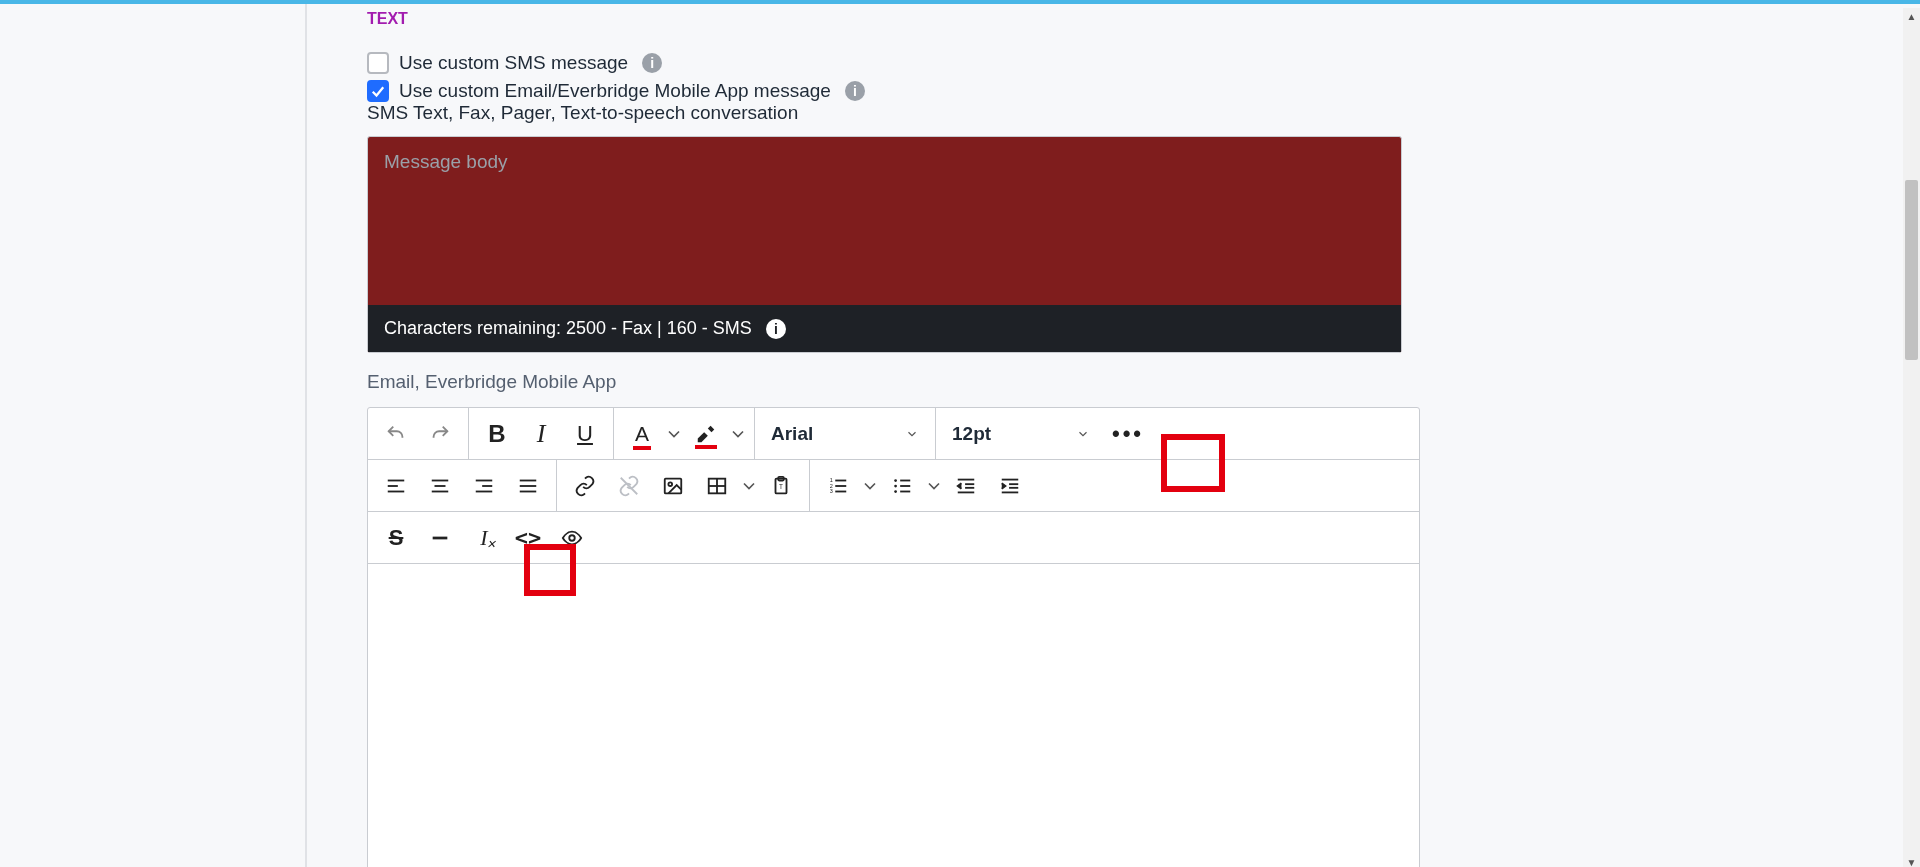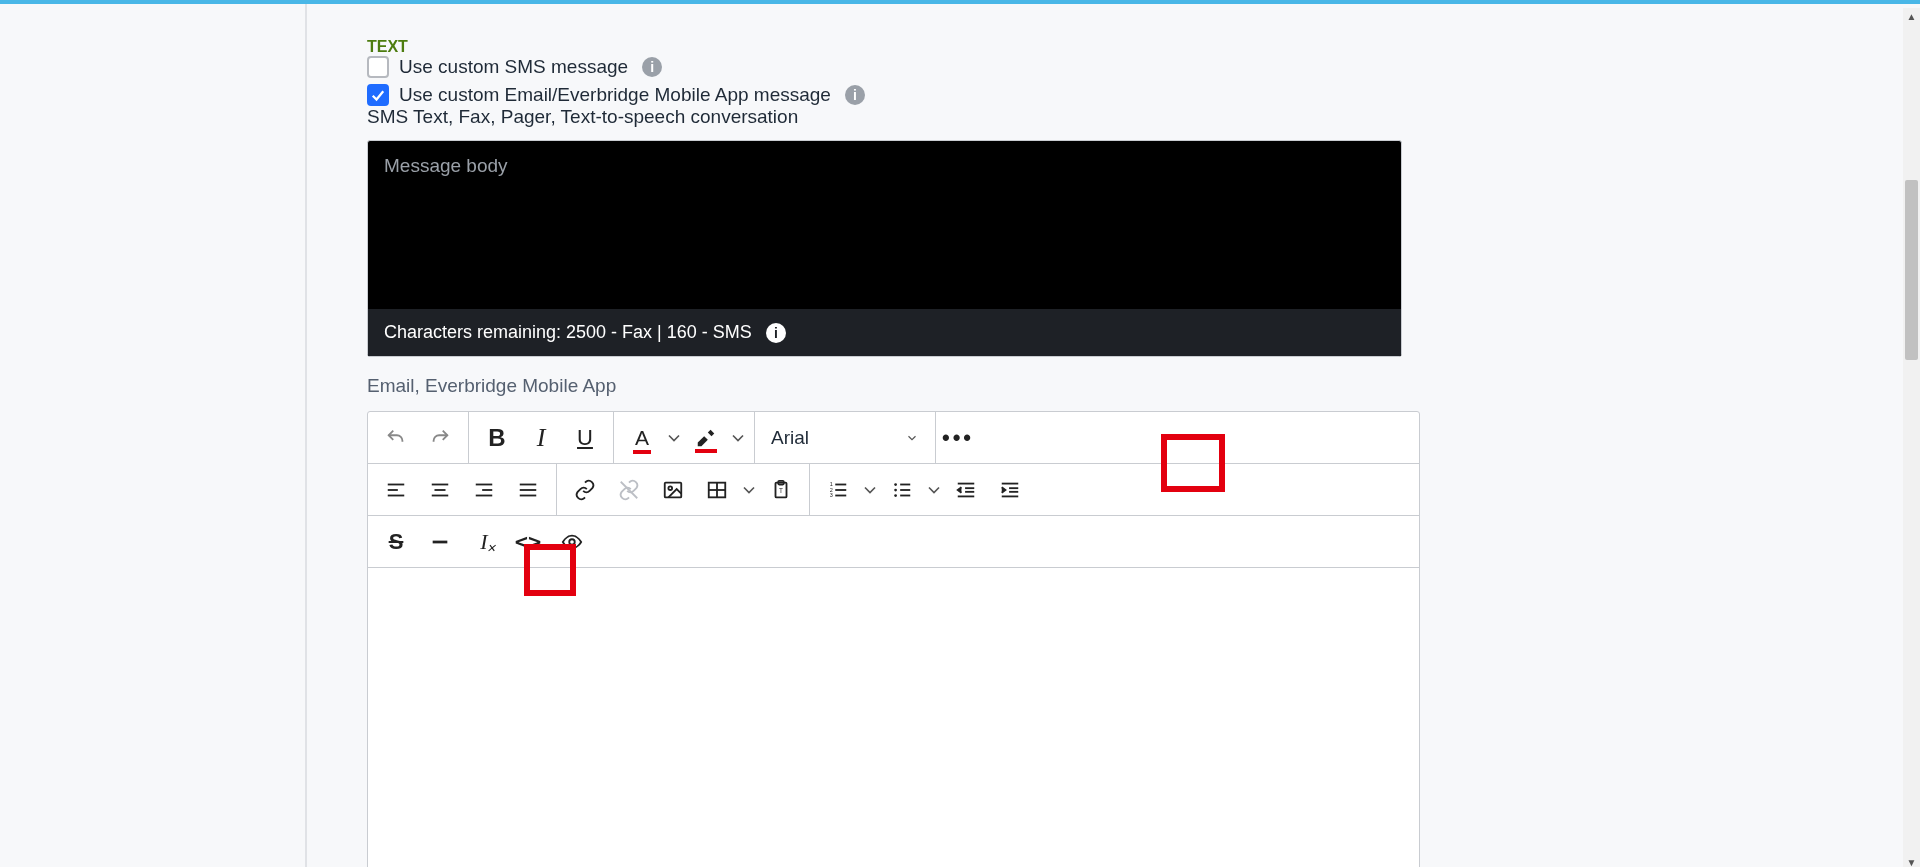--- a/index.html
+++ b/index.html
@@ -10,46 +10,46 @@
   .page-scroll { position:absolute; right:0; top:4px; width:17px; height:calc(867px - 4px); background:#f1f1f1; }
   .page-scroll .up,.page-scroll .dn{position:absolute;left:0;width:17px;height:17px;display:flex;align-items:center;justify-content:center;font-size:10px;color:#555;}
   .page-scroll .up{top:0;} .page-scroll .dn{bottom:0;}
   .page-scroll .thumb{position:absolute;left:2px;top:172px;width:13px;height:180px;background:#c1c1c1;border-radius:2px;}
 
   
   .panel-wrap{position:absolute; left:305px; top:0; width:1115px; height:867px; border-left:2px solid #e0e2e6; background:#ffffff00;}
   .panel-inner{position:absolute; left:60px; top:0; width:1055px;}
 
   
-  .sec-title{font-size:16px; font-weight:700; color:#4d7c0f; padding-top:34px;}
-  .check-row{display:flex; align-items:center; gap:10px; font-size:19px; color:#1f2a37;}
+  .sec-title{font-size:16px; font-weight:700; color:#a21caf; padding-top:6px;}
+  .check-row{display:flex; align-items:center; gap:10px; margin-top:24px; font-size:19px; color:#1f2a37;}
   .check-row + .check-row{margin-top:6px;}
   .cbox{width:22px;height:22px;border:2px solid #b6b9bf;border-radius:4px;display:flex;align-items:center;justify-content:center;background:#fff;}
   .cbox.on{background:#1f6cff;border-color:#1f6cff;color:#fff;}
   .cbox.on svg{display:block;} .cbox svg{display:none;}
   .info-badge{width:20px;height:20px;border-radius:50%;background:#9aa0a8;color:#fff;display:inline-flex;align-items:center;justify-content:center;font-weight:700;font-size:14px;margin-left:4px;}
 
   .field-label{font-size:19px;color:#1f2a37;}
 
-  .sms-box{margin-top:12px;width:1035px;border:1px solid #c9ccd1;border-radius:3px;background:#000000;}
+  .sms-box{margin-top:12px;width:1035px;border:1px solid #c9ccd1;border-radius:3px;background:#7f1d1d;}
   .sms-body{height:168px;padding:14px 16px;font-size:19px;color:#9aa0a8;}
   .sms-foot{background:#1e2126;color:#fff;font-size:18px;padding:13px 16px;display:flex;align-items:center;gap:10px;}
   .sms-foot .info-badge{background:#fff;color:#1e2126;}
 
   .email-label{font-size:19px;color:#556070;margin-top:18px;}
 
   
   .rte{margin-top:14px;width:1053px;border:1px solid #c9ccd1;border-radius:3px;background:#fff;}
   .tbrow{display:flex;align-items:center;height:52px;border-bottom:1px solid #c9ccd1;}
   .grp{display:flex;align-items:center;height:100%;padding:0 6px;border-right:1px solid #c9ccd1;}
   .grp:last-child{border-right:none;}
   .btn{width:44px;height:44px;border:none;background:transparent;border-radius:3px;display:flex;align-items:center;justify-content:center;cursor:pointer;color:#222;}
   .btn svg{width:22px;height:22px;}
   .btn.split{width:20px;color:#555;}
-  .sel{height:44px;border:none;background:transparent;border-radius:3px;display:flex;align-items:center;justify-content:space-between;padding:0 10px;font-size:19px;color:#1f2a37;gap:10px;cursor:pointer;}
+  .sel{height:44px;border:none;background:transparent;border-radius:3px;display:flex;align-items:center;justify-content:space-between;padding:0 10px;font-size:19px;color:#1f2a37;gap:10px;cursor:pointer;font-weight:bold;}
   .sel.shade{background:#ecedef;}
   .chev{width:14px;height:14px;}
   .editor-area{height:340px;}
 
   
   .hl{position:absolute;border:6px solid #e3000f;pointer-events:none;}
 
   
   .glyph{font-size:22px;font-weight:600;}
   .i-bold{font-weight:900;font-size:24px;}
@@ -150,20 +150,28 @@
             </button>
         </div>
         <div class="grp" style="flex:0 0 178px;">
           <div class="sel" style="width:168px;">
             <span>Arial</span>
             <svg class="chev" viewBox="0 0 24 24" fill="none" stroke="#555" stroke-width="2">
                 <polyline points="6 9 12 15 18 9"></polyline>
               </svg>
           </div>
         </div>
+        <div class="grp" style="flex:0 0 168px;border-right:none;">
+          <div class="sel" style="width:158px;">
+            <span>12pt</span>
+            <svg class="chev" viewBox="0 0 24 24" fill="none" stroke="#555" stroke-width="2">
+                <polyline points="6 9 12 15 18 9"></polyline>
+              </svg>
+          </div>
+        </div>
         <div class="grp" style="border-right:none;padding-left:0;">
           <button class="btn">
               <span class="dots">•••</span>
             </button>
         </div>
       </div>
 
       <div class="tbrow">
         <div class="grp">
           <button class="btn">

